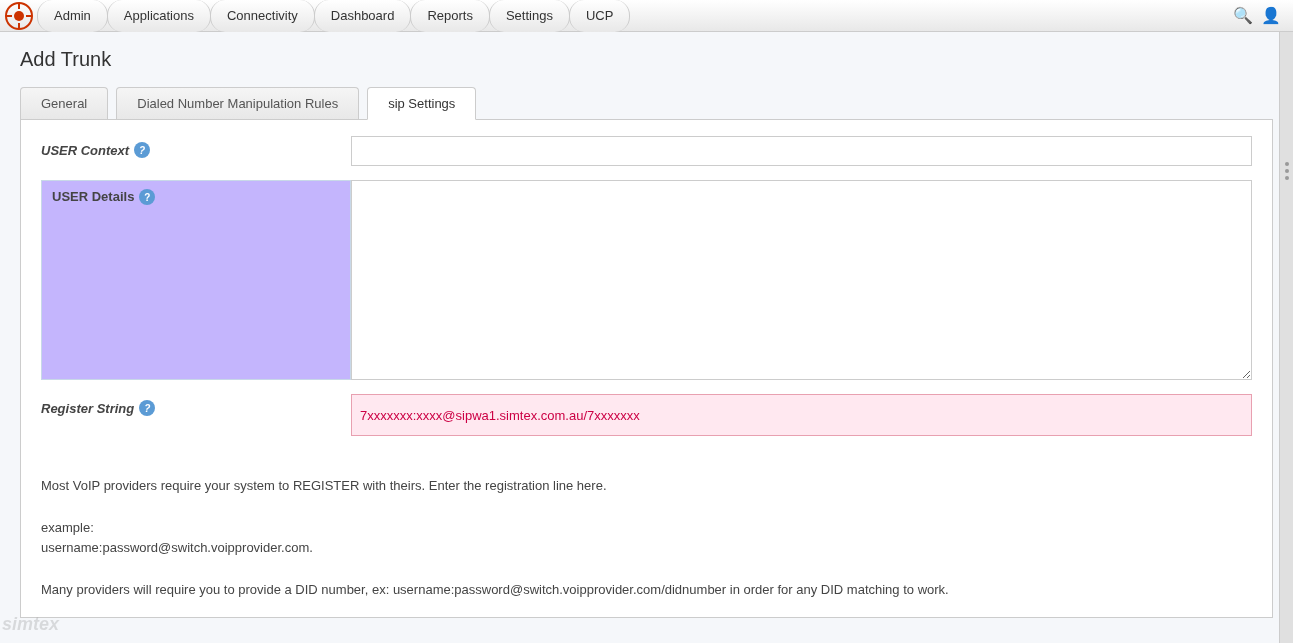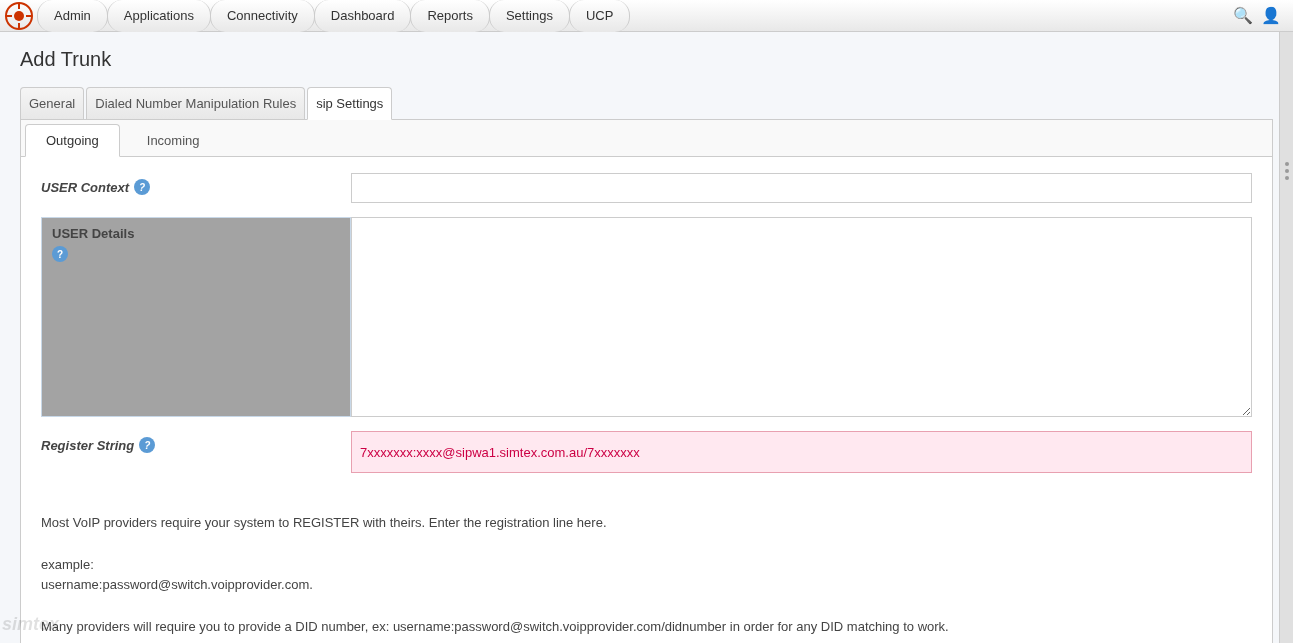--- a/index.html
+++ b/index.html
@@ -48,28 +48,28 @@
       margin-bottom: 16px;
     }
 
     
     .outer-tabs {
       display: flex;
       border-bottom: 1px solid #ccc;
       margin-bottom: 0;
     }
     .outer-tab {
-      padding: 8px 8px;
+      padding: 8px 20px;
       cursor: pointer;
       border: 1px solid #ccc;
       border-bottom: none;
       background: linear-gradient(to bottom, #f5f5f5, #e8e8e8);
       color: #555;
       font-size: 13px;
-      margin-right: 2px;
+      margin-right: 8px;
       border-radius: 4px 4px 0 0;
     }
     .outer-tab.active {
       background: #ffffff;
       color: #333;
       border-bottom: 1px solid #fff;
       margin-bottom: -1px;
       z-index: 1;
       position: relative;
     }
@@ -131,25 +131,24 @@
     .form-label-area {
       width: 310px;
       min-width: 310px;
       padding-top: 6px;
       font-weight: bold;
       font-size: 13px;
       color: #444;
       display: flex;
       align-items: flex-start;
       gap: 5px;
-      background: #a3a3a3;
+      background: #c4b5fd;
       padding: 8px 10px;
       border: 1px solid #c8d8e8;
       align-self: stretch;
-      flex-direction: column;
     }
     .help-icon {
       display: inline-flex;
       align-items: center;
       justify-content: center;
       width: 16px;
       height: 16px;
       border-radius: 50%;
       background: #5b9bd5;
       color: #fff;
@@ -264,24 +263,20 @@
   <div class="page-title">Add Trunk</div>
 
   <div class="outer-tabs">
     <div class="outer-tab">General</div>
     <div class="outer-tab">Dialed Number Manipulation Rules</div>
     <div class="outer-tab active">sip Settings</div>
   </div>
 
   <div class="main-panel">
 
-    <div class="inner-tabs">
-      <div class="inner-tab active">Outgoing</div>
-      <div class="inner-tab">Incoming</div>
-    </div>
 
     <div class="form-content">
 
       <div class="form-row">
         <div class="form-label">
           <span>USER Context</span>
           <span class="help-icon">?</span>
         </div>
         <input class="form-input" type="text" value="" style="">
       </div>

